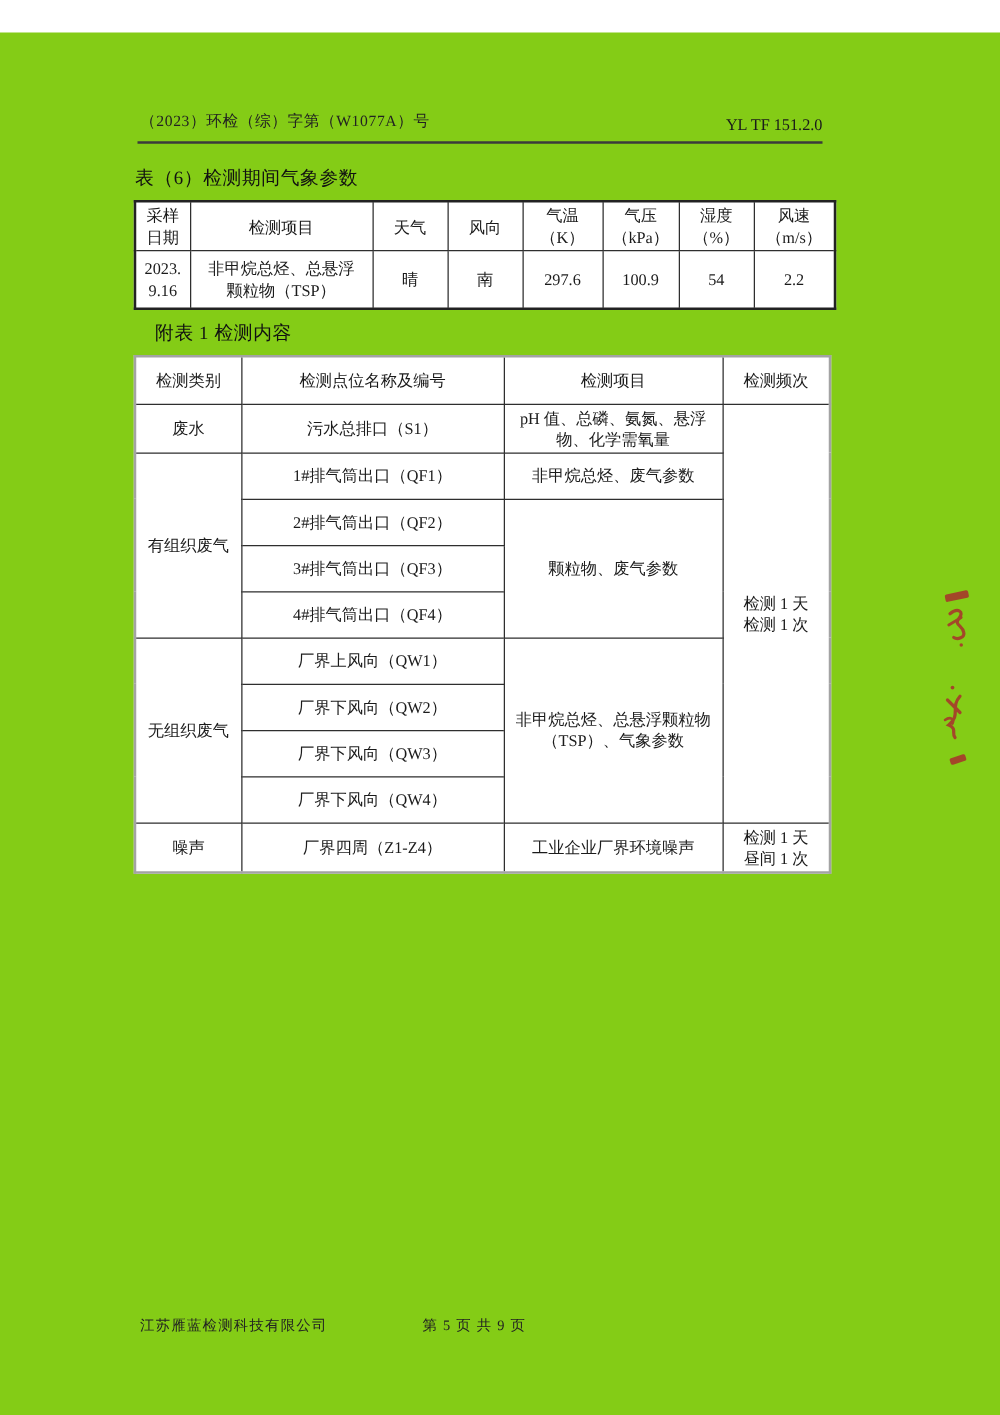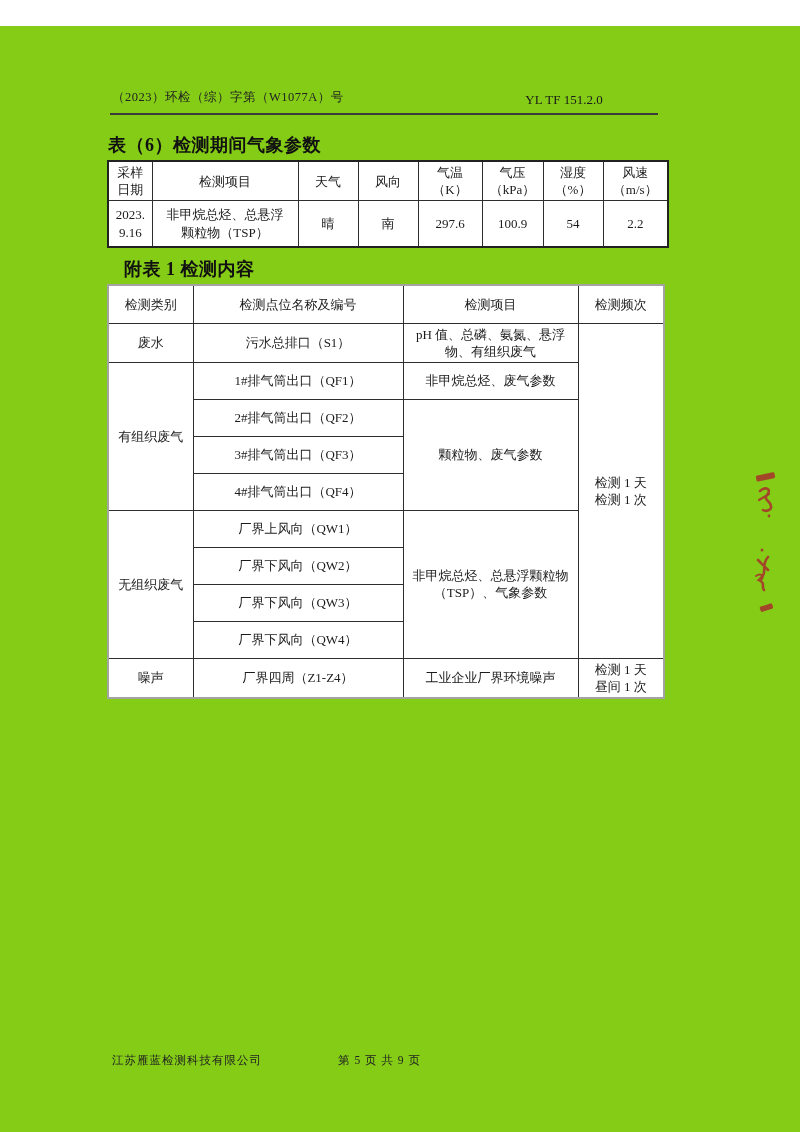--- a/index.html
+++ b/index.html
@@ -13,28 +13,28 @@
     color: #1d1d1d;
     overflow: hidden;
     margin-top: 26px;
   }
   .doc-header-left {
     position: absolute; top: 63px; left: 112px;
     font-size: 12.5px; letter-spacing: 0.5px; color: #222;
   }
   .doc-header-right {
     position: absolute; top: 66px; left: 470px; width: 188px;
-    text-align: center; font-size: 13px; color: #1a1a1a;
+    text-align: right; font-size: 13px; color: #1a1a1a;
   }
   .header-rule {
     position: absolute; top: 87px; left: 110px; width: 548px; height: 2px;
     background: #3b3b3b;
   }
   .section-title {
-    position: absolute; font-size: 18px; font-weight: bold;
+    position: absolute; font-size: 15px; font-weight: normal;
     letter-spacing: 0.5px; color: #111;
   }
   #title-table6 { top: 107px; left: 108px; }
   #title-annex  { top: 231px; left: 124px; }
 
   table { border-collapse: collapse; table-layout: fixed; position: absolute; background: #fff; }
   #table6       { top: 134px; left: 107px; width: 560px; border: 2px solid #222; }
   #annex-table  { top: 258px; left: 107px; width: 556px; border: 2px solid #a3a3a3; }
   th, td {
     border: 1px solid #2e2e2e;
@@ -142,21 +142,21 @@
     <tbody>
         <tr class="hdr">
       <th>检测类别</th>
       <th>检测点位名称及编号</th>
       <th>检测项目</th>
       <th>检测频次</th>
     </tr>
     <tr class="row">
       <td>废水</td>
       <td>污水总排口（S1）</td>
-      <td>pH 值、总磷、氨氮、悬浮物、有组织废气</td>
+      <td>pH 值、总磷、氨氮、悬浮物、化学需氧量</td>
       <td rowspan="9">
         <span class="l">检测 1 天</span>
         <span class="l">检测 1 次</span>
       </td>
     </tr>
     <tr class="row">
       <td rowspan="4">有组织废气</td>
       <td>1#排气筒出口（QF1）</td>
       <td>非甲烷总烃、废气参数</td>
     </tr>

